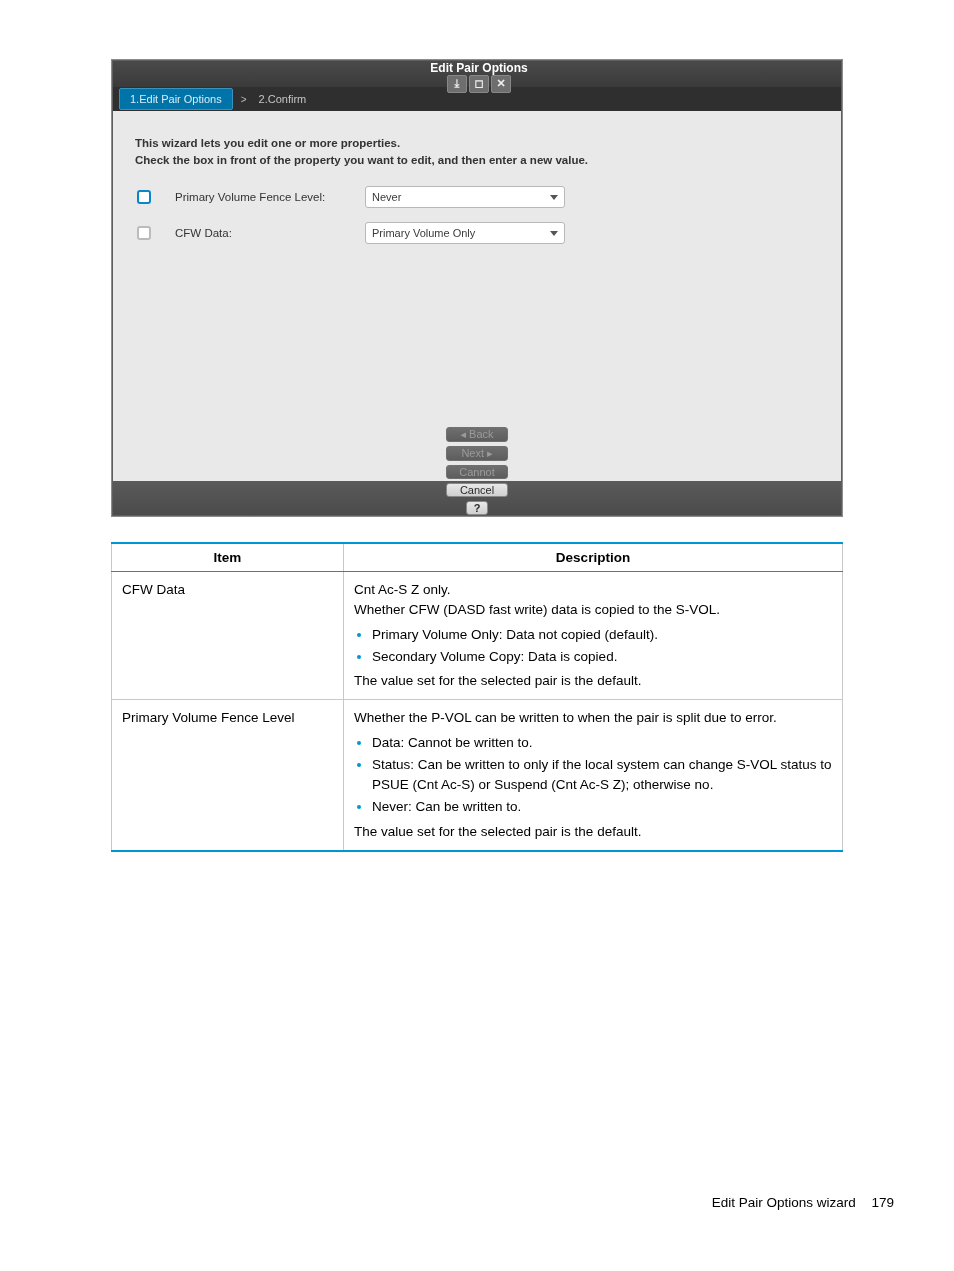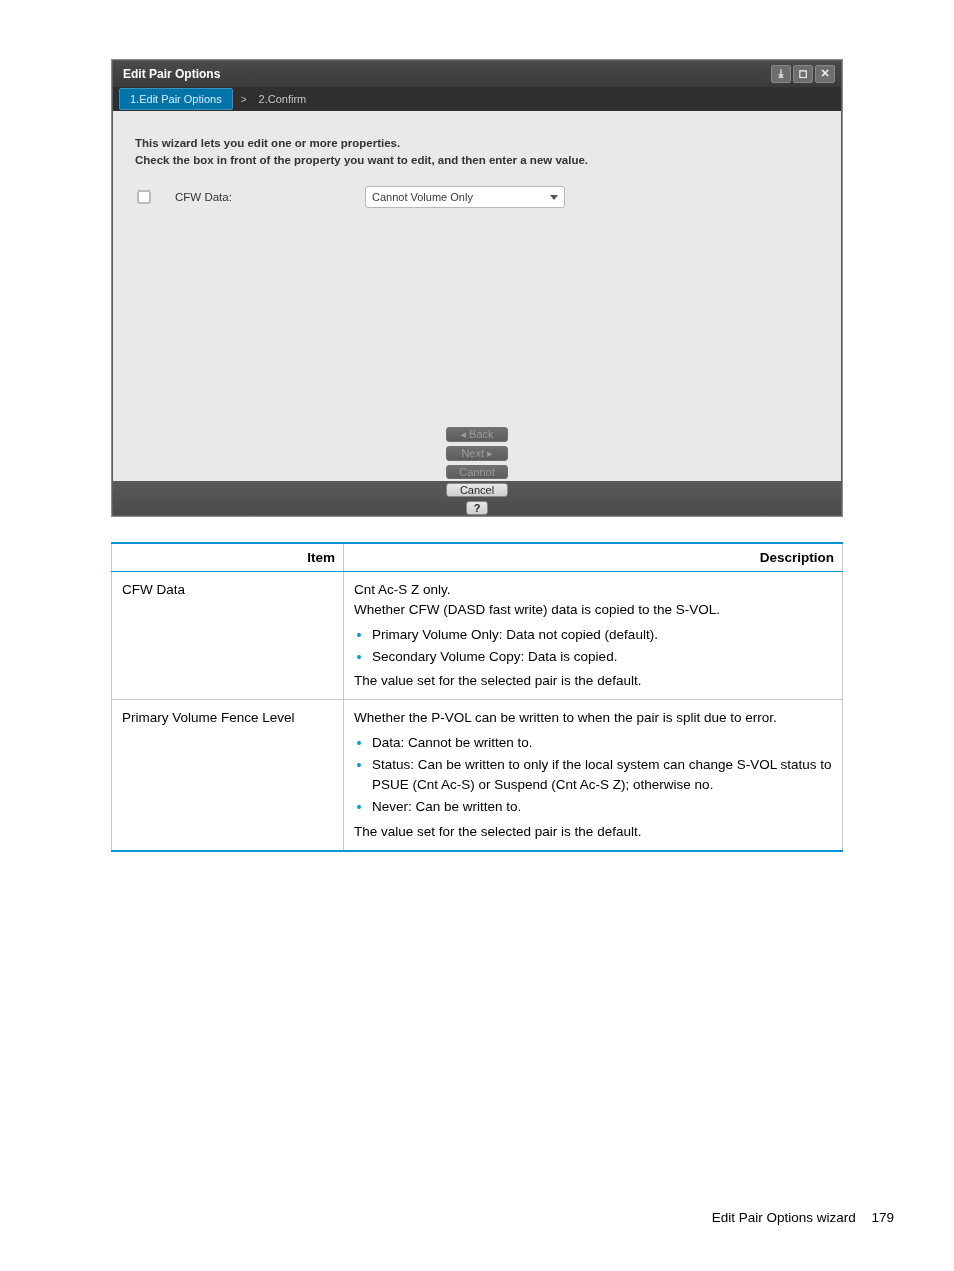--- a/index.html
+++ b/index.html
@@ -20,20 +20,21 @@
   }
   .titlebar {
     background: linear-gradient(#4a4a4a,#3a3a3a);
     height: 26px;
     display: flex;
     align-items: center;
     color: #fff;
     font-size: 12px;
     font-weight: bold;
     padding: 0 6px 0 10px;
+    flex-direction: column;
   }
   .titlebar-title { flex: 1; }
   .titlebar-btns { display: flex; gap: 2px; }
   .tb-btn {
     width: 20px; height: 18px;
     background: #6e6e6e;
     border: 1px solid #888;
     border-radius: 2px;
     color: #eee;
     font-size: 11px;
@@ -149,42 +150,42 @@
 
   
   .desc-table {
     width: 732px;
     margin: 26px auto 0 auto;
     border-collapse: collapse;
     font-size: 13.5px;
     color: #000;
   }
   .desc-table th {
-    text-align: right;
+    text-align: center;
     font-weight: bold;
     border-top: 2px solid #0096d6;
     border-bottom: 1px solid #0096d6;
     border-left: 1px solid #c9c9c9;
     border-right: 1px solid #c9c9c9;
     padding: 6px 8px;
   }
   .desc-table td {
     border: 1px solid #c9c9c9;
     vertical-align: top;
     padding: 8px 10px;
     line-height: 1.5;
   }
   .desc-table tr:last-child td { border-bottom: 2px solid #0096d6; }
   .desc-table ul { margin: 4px 0 4px 18px; padding: 0; }
   .desc-table li { margin: 2px 0; }
   .desc-table li::marker { color:#0096d6; }
 
   .page-footer {
     position: absolute;
-    bottom: 46px;
+    bottom: 61px;
     right: 60px;
     font-size: 13.5px;
     color: #000;
   }
   .page-footer .num { margin-left: 12px; }
 </style>
 </head>
 <body>
 
 <div class="dialog">
@@ -200,26 +201,34 @@
     <span class="step-active">1.Edit Pair Options</span>
     <span class="step-sep">&gt;</span>
     <span class="step-inactive">2.Confirm</span>
   </div>
   <div class="body-area">
     <div class="intro">
       <div>This wizard lets you edit one or more properties.</div>
       <div>Check the box in front of the property you want to edit, and then enter a new value.</div>
     </div>
 
+    <div class="form-row">
+      <div class="cb checked"></div>
+      <span class="row-label">Primary Volume Fence Level:</span>
+      <div class="select">
+        <span>Never</span>
+        <span class="caret"></span>
+      </div>
+    </div>
 
     <div class="form-row">
       <div class="cb"></div>
       <span class="row-label">CFW Data:</span>
       <div class="select">
-        <span>Cannot Volume Only</span>
+        <span>Primary Volume Only</span>
         <span class="caret"></span>
       </div>
     </div>
   </div>
   <div class="footer">
     <div class="btn disabled">◂ Back</div>
     <div class="btn disabled">Next ▸</div>
     <div class="btn disabled">Cannot</div>
     <div class="btn cancel">Cancel</div>
     <div class="btn help">?</div>

